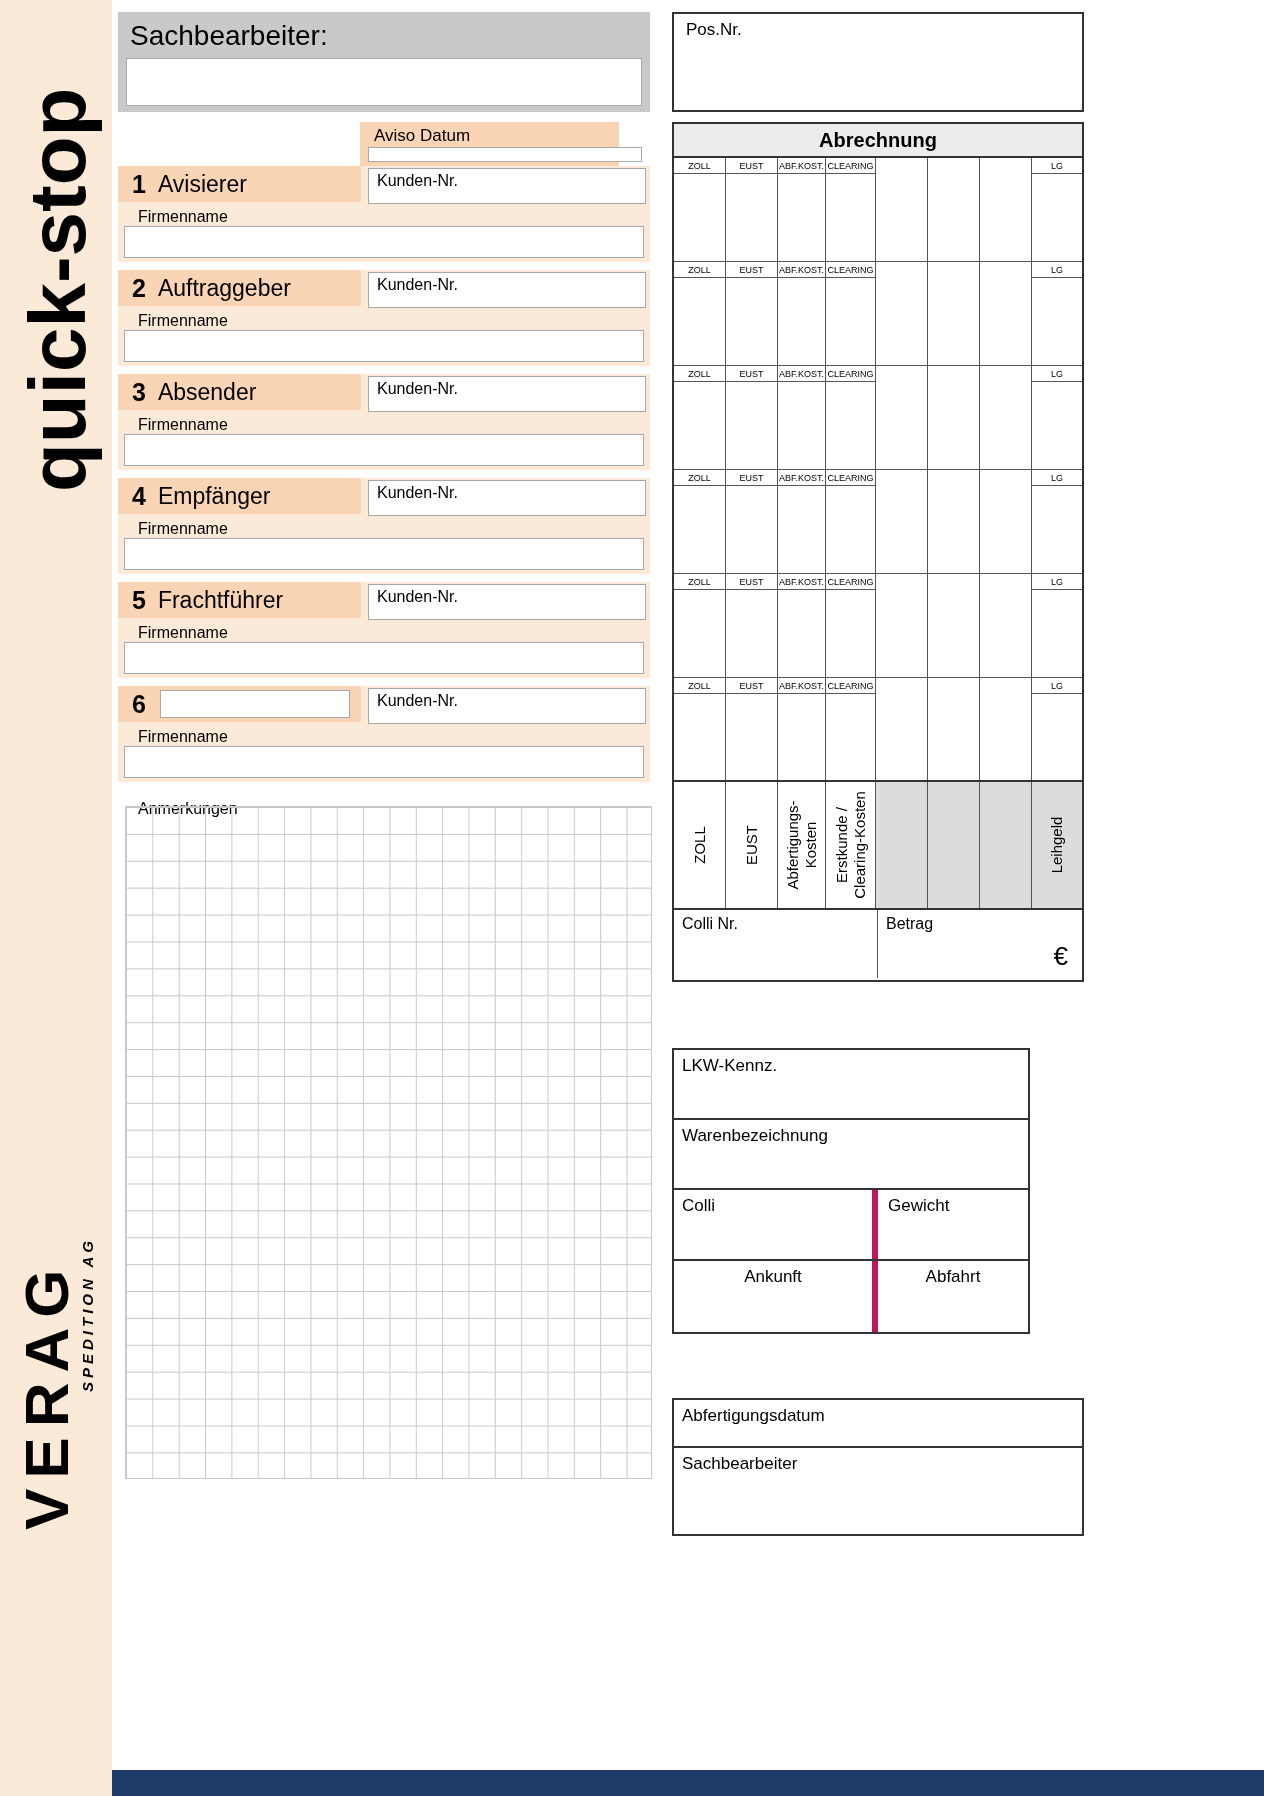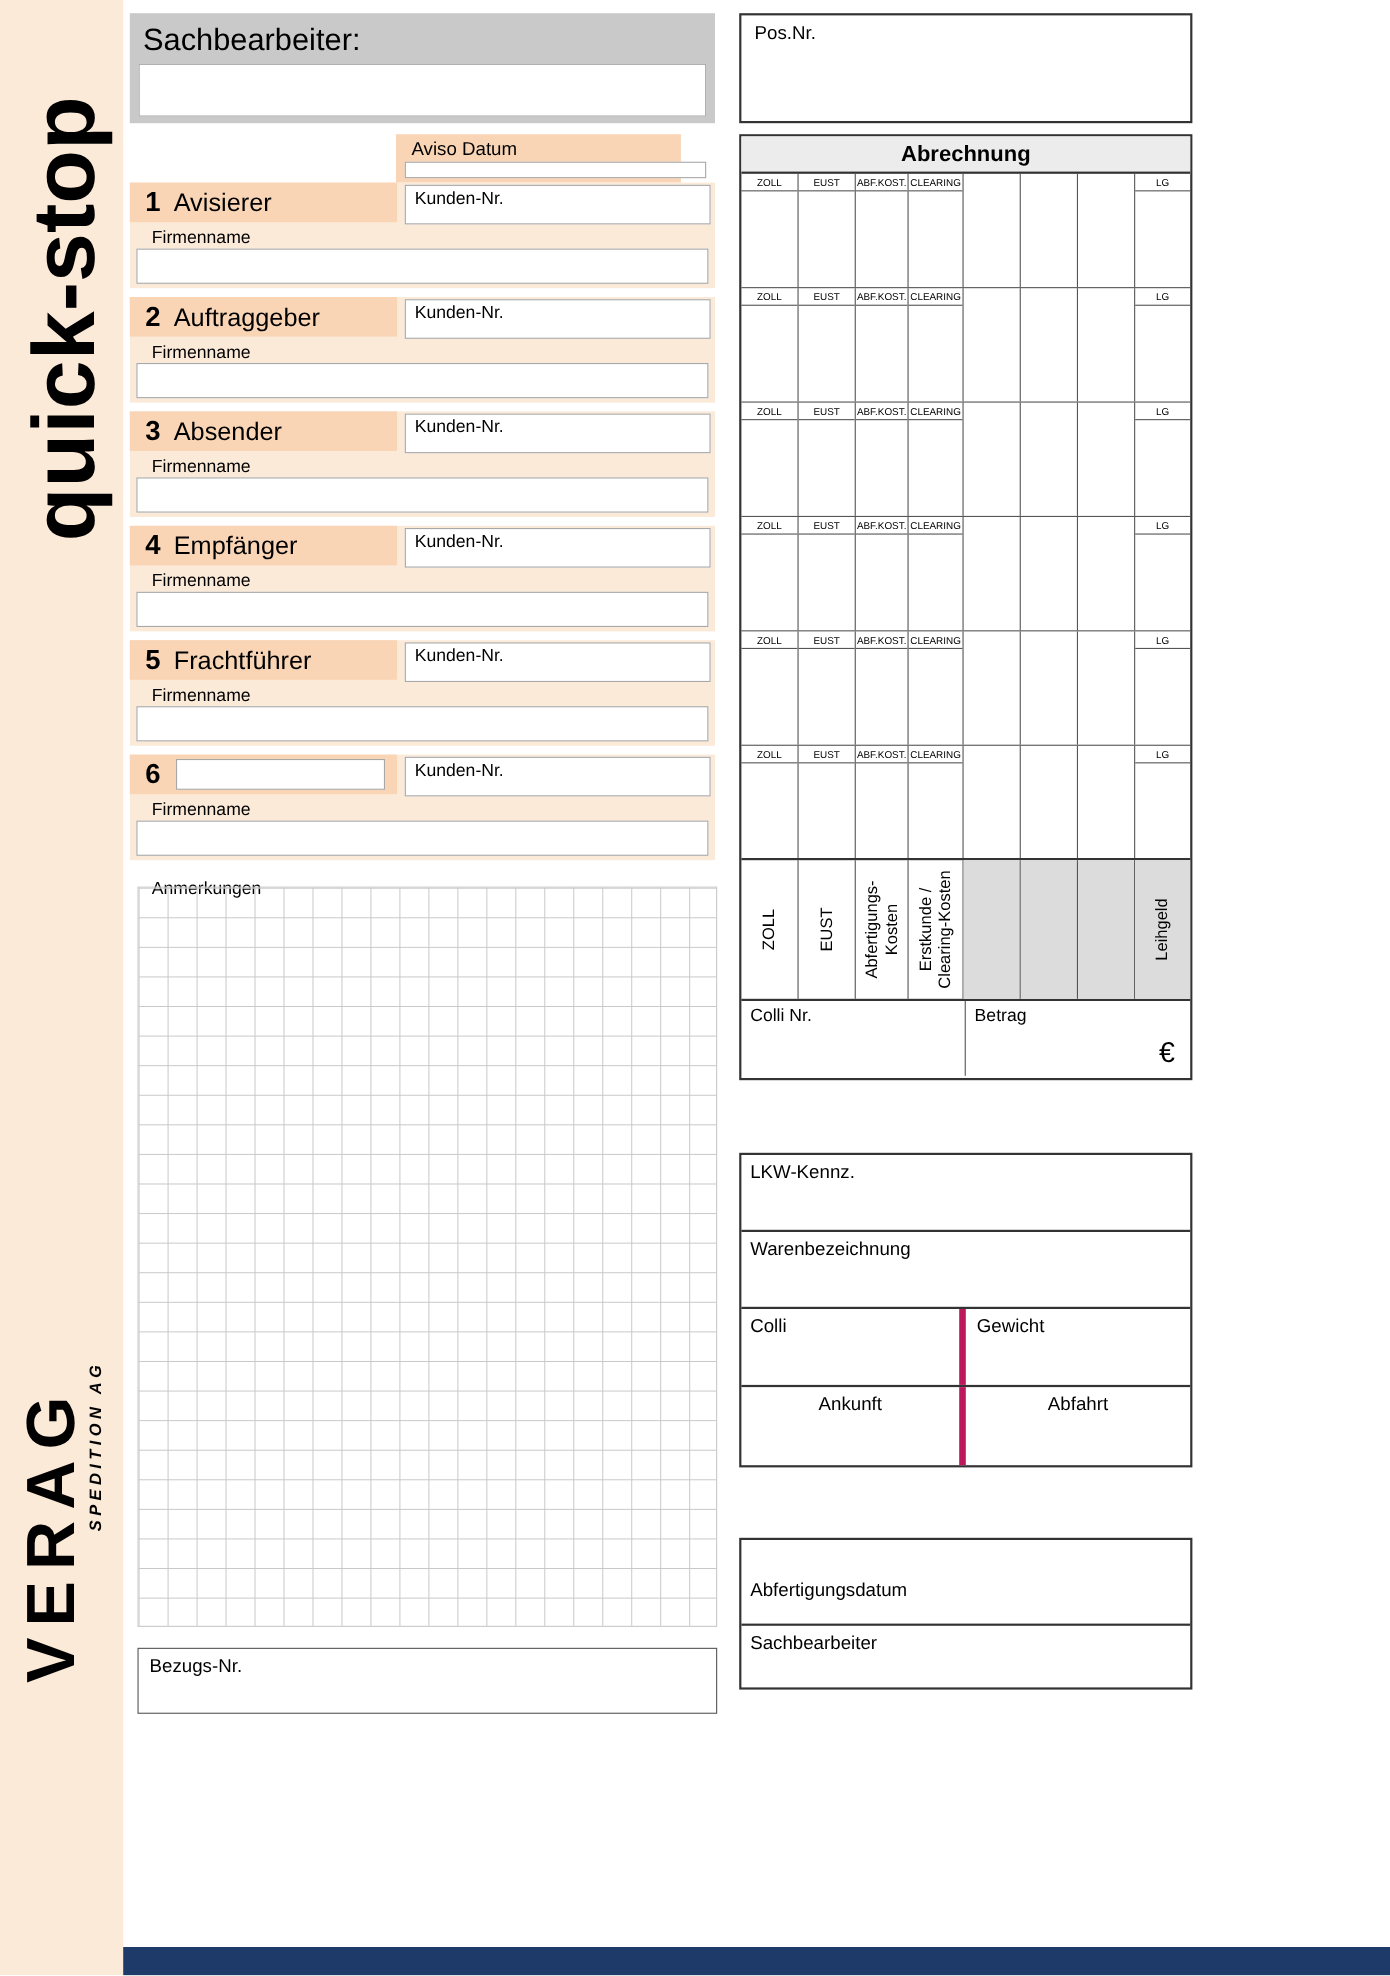--- a/index.html
+++ b/index.html
@@ -60,32 +60,32 @@
 
   
   .anm-label { left:138px; top:784px; font-size:16px;margin-top:16px; }
   .anm-grid { left:125px; top:806px; width:527px; height:673px; border:1px solid #c8c8c8;
     background-image: linear-gradient(to right, #c8c8c8 1px, transparent 1px),
                       linear-gradient(to bottom, #c8c8c8 1px, transparent 1px);
     background-size: 26.35px 26.9px; }
   .bezugs-box { left:125px; top:1498px; width:527px; height:60px; border:1px solid #555; padding:6px 10px; font-size:17px; background:#fff; }
 
   
-  .lkw-box { left:672px; top:1048px; width:412px; height:286px; border:2px solid #333; background:#fff; display:flex; flex-direction:column; }
+  .lkw-box { left:672px; top:1048px; width:358px; height:286px; border:2px solid #333; background:#fff; display:flex; flex-direction:column; }
   .lkw-row { border-bottom:2px solid #333; padding:6px 8px; font-size:17px; }
   .lkw-row.r1,.lkw-row.r2 { height:70px; }
   .lkw-row.split { display:flex; padding:0; }
   .lkw-row.r3 { height:71px; }
   .lkw-row.r4 { height:71px; border-bottom:none;text-align:center; }
   .split-left { width:204px; border-right:6px solid #be185d; padding:6px 8px; }
   .split-right { flex:1; padding:6px 10px; }
 
   
   .proc-box { left:672px; top:1398px; width:412px; height:138px; border:2px solid #333; background:#fff; display:flex; flex-direction:column; }
-  .proc-row1 { height:48px; border-bottom:2px solid #333; padding:6px 8px; font-size:17px;margin-top:30px; }
+  .proc-row1 { height:48px; border-bottom:2px solid #333; padding:6px 8px; font-size:17px; }
   .proc-row2 { flex:1; padding:6px 8px; font-size:17px; }
 
   .navy-bar { left:112px; top:1770px; width:1152px; height:26px; background:var(--navy-footer, #1d3a68); }
 </style>
 </head>
 <body>
 
 <div class="page">
 
   <div class="abs left-band"></div>
@@ -367,23 +367,20 @@
       <div class="betrag-cell">
         <span>Betrag</span>
         <span class="euro">€</span>
       </div>
     </div>
   </div>
 
   <div class="abs anm-label">Anmerkungen</div>
   <div class="abs anm-grid"></div>
 
-  <div class="abs bezugs-box">
-    <span>Bezugs-Nr.</span>
-  </div>
 
   <div class="abs lkw-box">
     <div class="lkw-row r1">
       <span>LKW-Kennz.</span>
     </div>
     <div class="lkw-row r2">
       <span>Warenbezeichnung</span>
     </div>
     <div class="lkw-row split r3">
       <div class="split-left">

